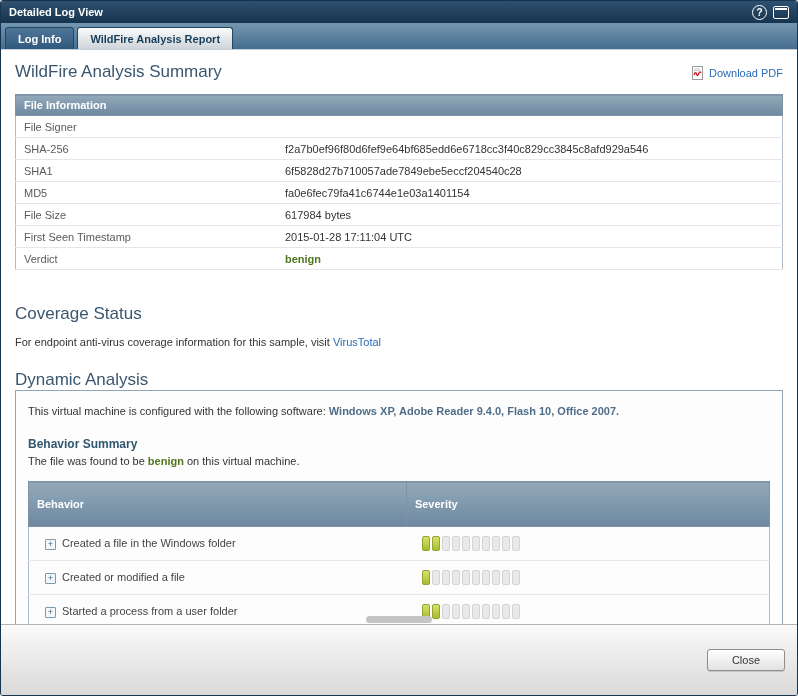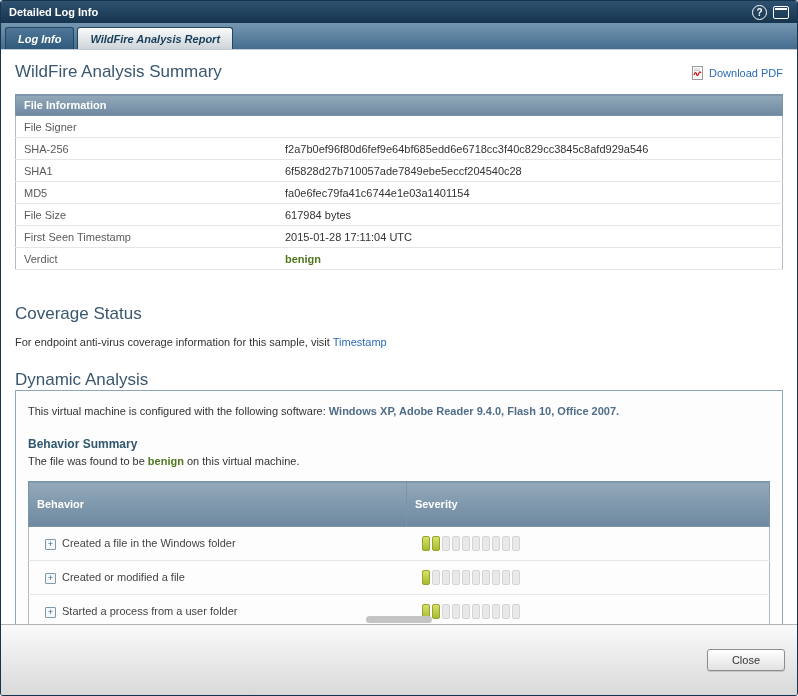--- a/index.html
+++ b/index.html
@@ -12,21 +12,21 @@
             display:flex;align-items:center;padding:0 8px;color:#fff;}
   .titlebar .title{font-size:11px;font-weight:bold;flex:1;}
   .tb-icons{display:flex;align-items:center;gap:6px;}
   .help-ic{width:13px;height:13px;border:1px solid #fff;border-radius:50%;font-size:10px;font-weight:bold;
            line-height:13px;text-align:center;color:#fff;cursor:pointer;}
   .win-ic{width:14px;height:11px;border:1px solid #fff;border-radius:2px;position:relative;cursor:pointer;}
   .win-ic:before{content:"";position:absolute;top:1px;left:1px;right:1px;height:2px;background:#fff;}
 
   
   .tabstrip{height:26px;flex:0 0 auto;background:linear-gradient(#7497b1,#466d8f);
-            display:flex;align-items:flex-end;padding:0 0 0 4px;border-bottom:1px solid #c6cfd6;font-style:italic;}
+            display:flex;align-items:flex-end;padding:0 0 0 4px;border-bottom:1px solid #c6cfd6;}
   .tab{font-size:11px;font-weight:bold;padding:5px 12px 4px;border:1px solid #24465f;border-bottom:none;
        border-radius:3px 3px 0 0;margin-right:3px;cursor:pointer;white-space:nowrap;}
   .tab.inactive{background:linear-gradient(#507698,#2f5a7d);color:#fff;}
   .tab.active{background:linear-gradient(#fafbfb,#cdd4d9);color:#173d58;}
 
   
   .content{flex:1 1 auto;background:#fff;position:relative;overflow:hidden;padding:10px 14px 0;}
   h2.sec{font-size:17px;font-weight:normal;color:#3a576f;margin:6px 0 12px;}
   .summary-head{display:flex;align-items:flex-start;}
   .summary-head h2{flex:1;margin-top:2px;}
@@ -80,21 +80,21 @@
   .close-btn{font-family:inherit;font-size:11px;color:#333;padding:4px 24px;border:1px solid #8d8d8d;
              border-radius:3px;background:linear-gradient(#ffffff,#e2e2e2);cursor:pointer;
              box-shadow:0 1px 1px rgba(0,0,0,.15);}
 </style>
 </head>
 <body>
 
 <div class="dialog">
 
   <div class="titlebar">
-    <span class="title">Detailed Log Info</span>
+    <span class="title">Detailed Log View</span>
     <span class="tb-icons">
       <span class="help-ic">?</span>
       <span class="win-ic"></span>
     </span>
   </div>
 
   <div class="tabstrip">
     <span class="tab inactive">Log Info</span>
     <span class="tab active">WildFire Analysis Report</span>
   </div>
@@ -144,21 +144,21 @@
         <td class="val">2015-01-28 17:11:04 UTC</td>
           </tr>
       <tr>
         <td class="lbl">Verdict</td>
         <td class="val verdict">benign</td>
           </tr>
     </tbody>
       </table>
 
     <h2 class="sec" style="margin-top:34px;">Coverage Status</h2>
-    <p class="para"><span>For endpoint anti-virus coverage information for this sample, visit </span><a class="inline-link">Timestamp</a></p>
+    <p class="para"><span>For endpoint anti-virus coverage information for this sample, visit </span><a class="inline-link">VirusTotal</a></p>
 
     <h2 class="sec" style="margin-top:22px;margin-bottom:0;">Dynamic Analysis</h2>
 
 
     <div class="vm-panel">
       <div class="cfg"><span>This virtual machine is configured with the following software: </span><b>Windows XP, Adobe Reader 9.4.0, Flash 10, Office 2007.</b></div>
 
       <div class="bsum">Behavior Summary</div>
       <div class="found"><span>The file was found to be </span><b>benign</b><span> on this virtual machine.</span></div>
 

